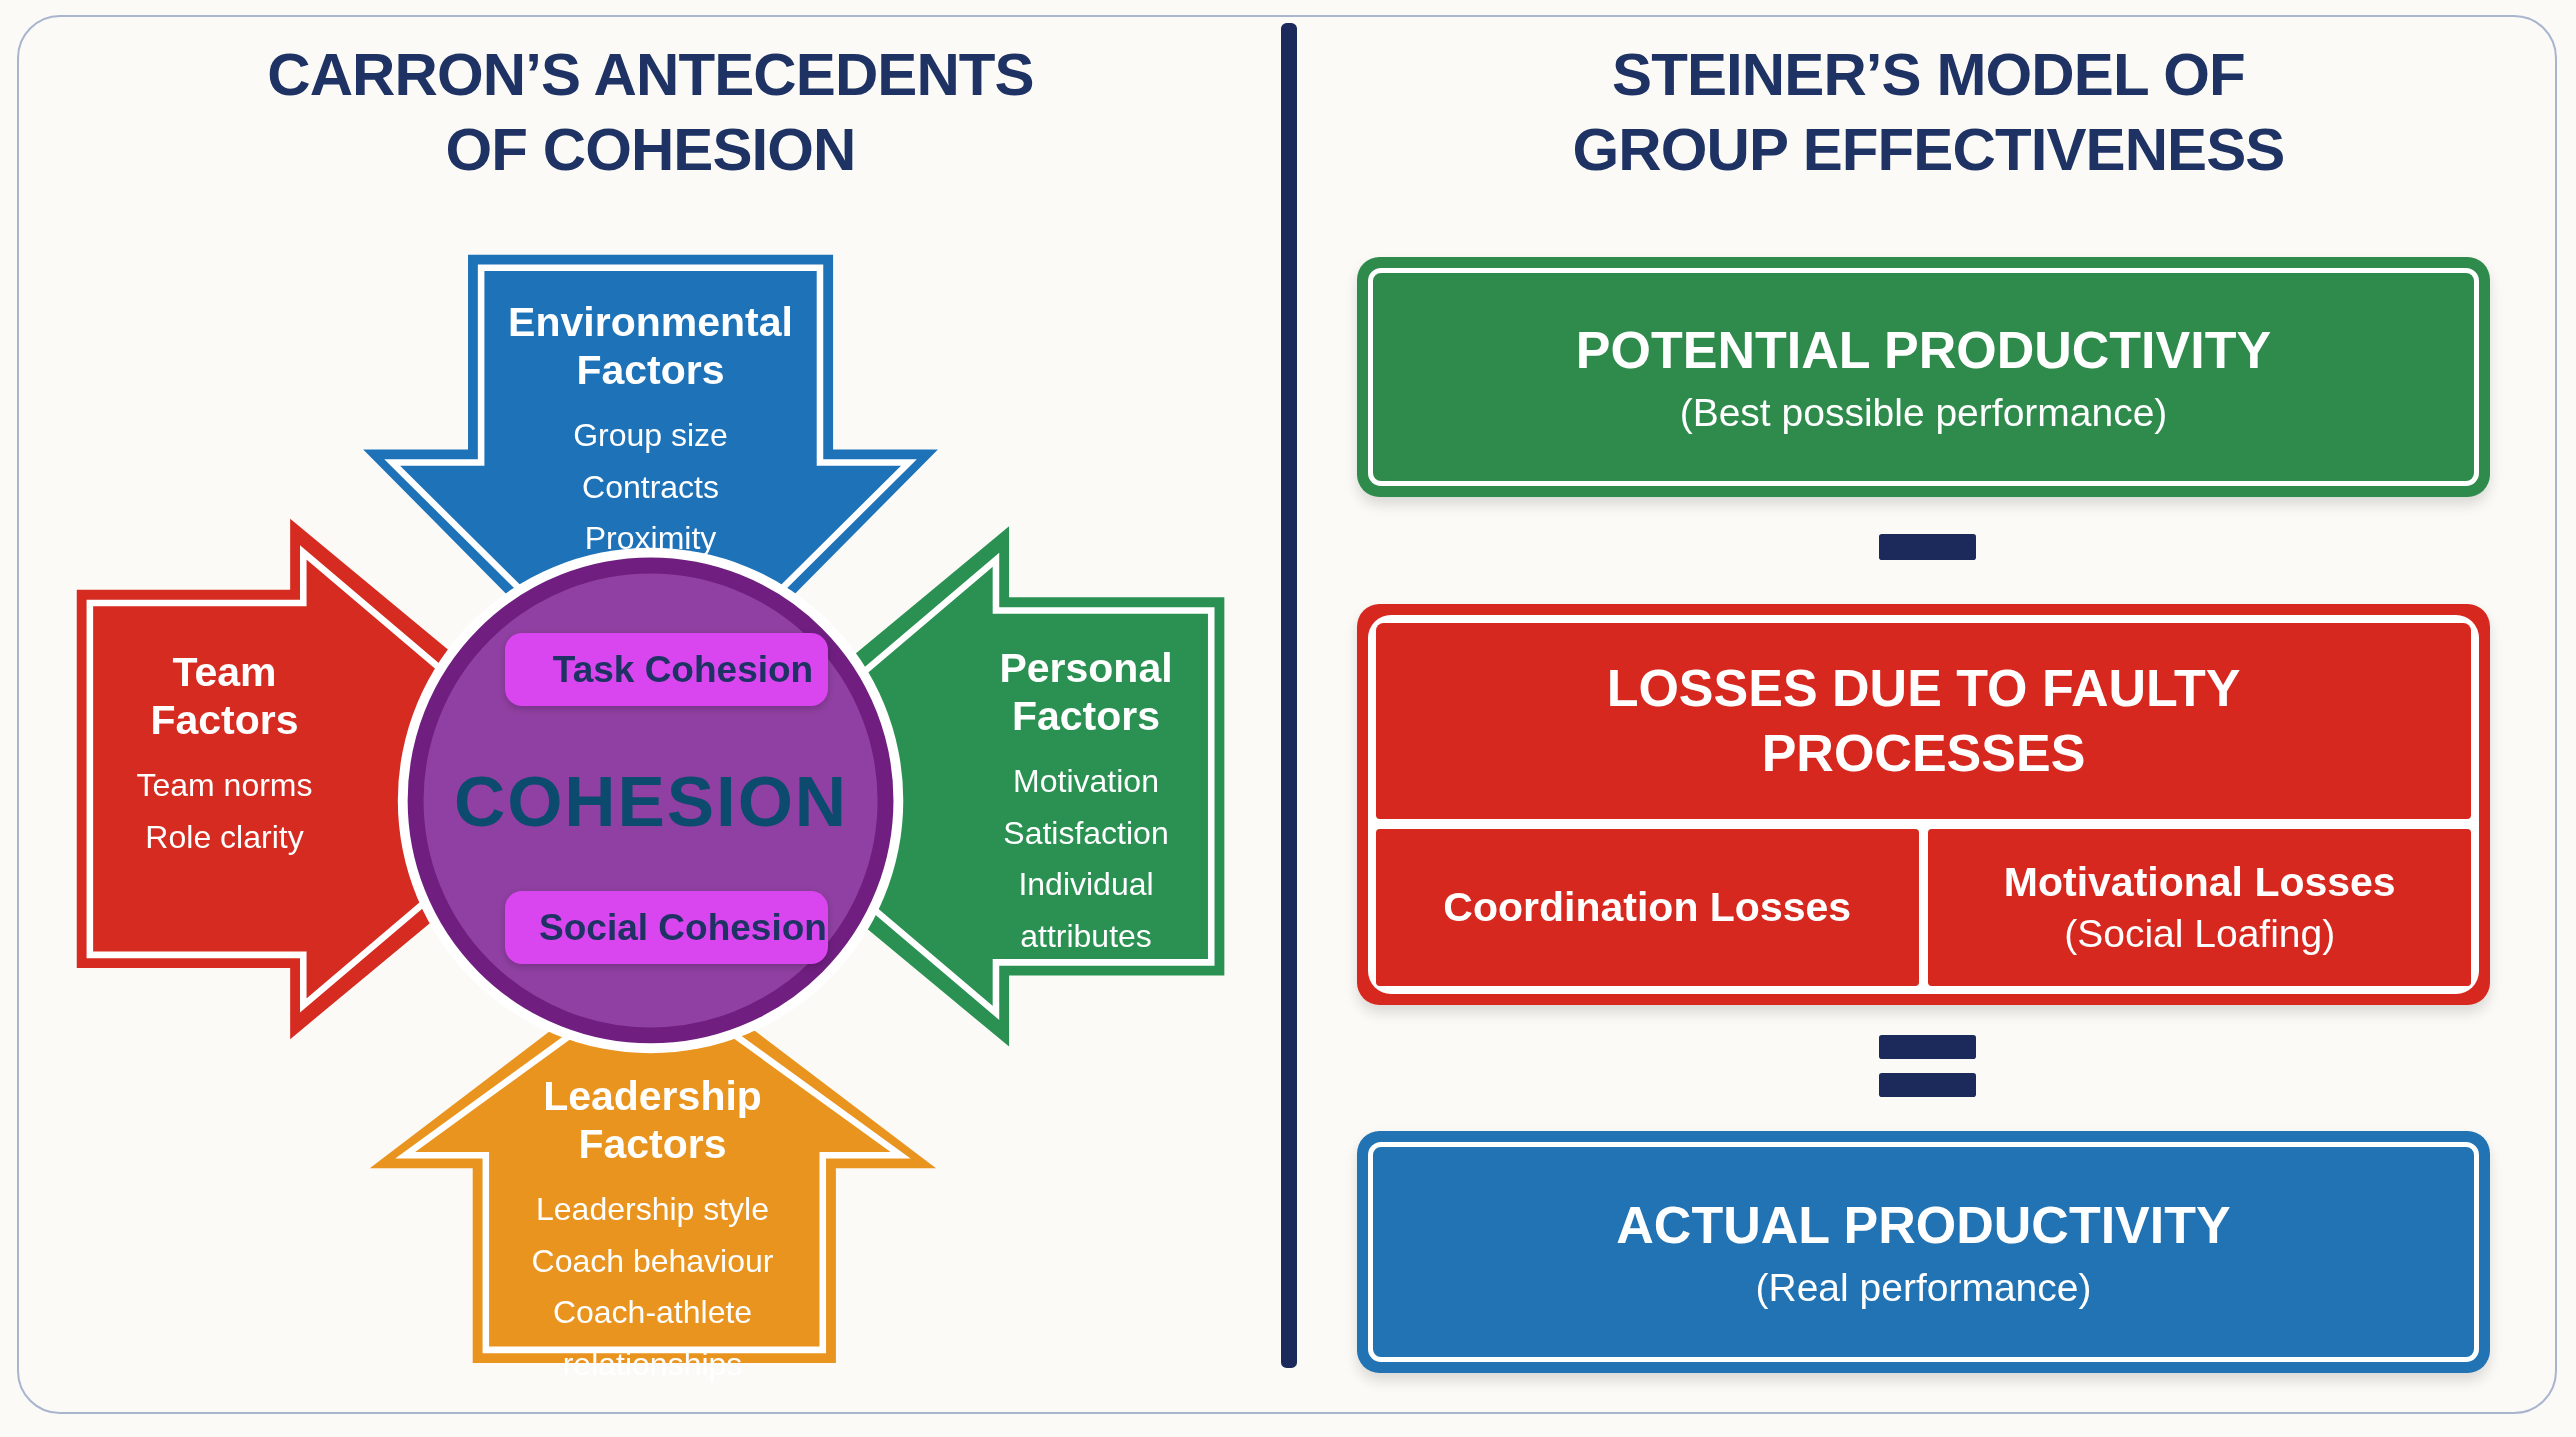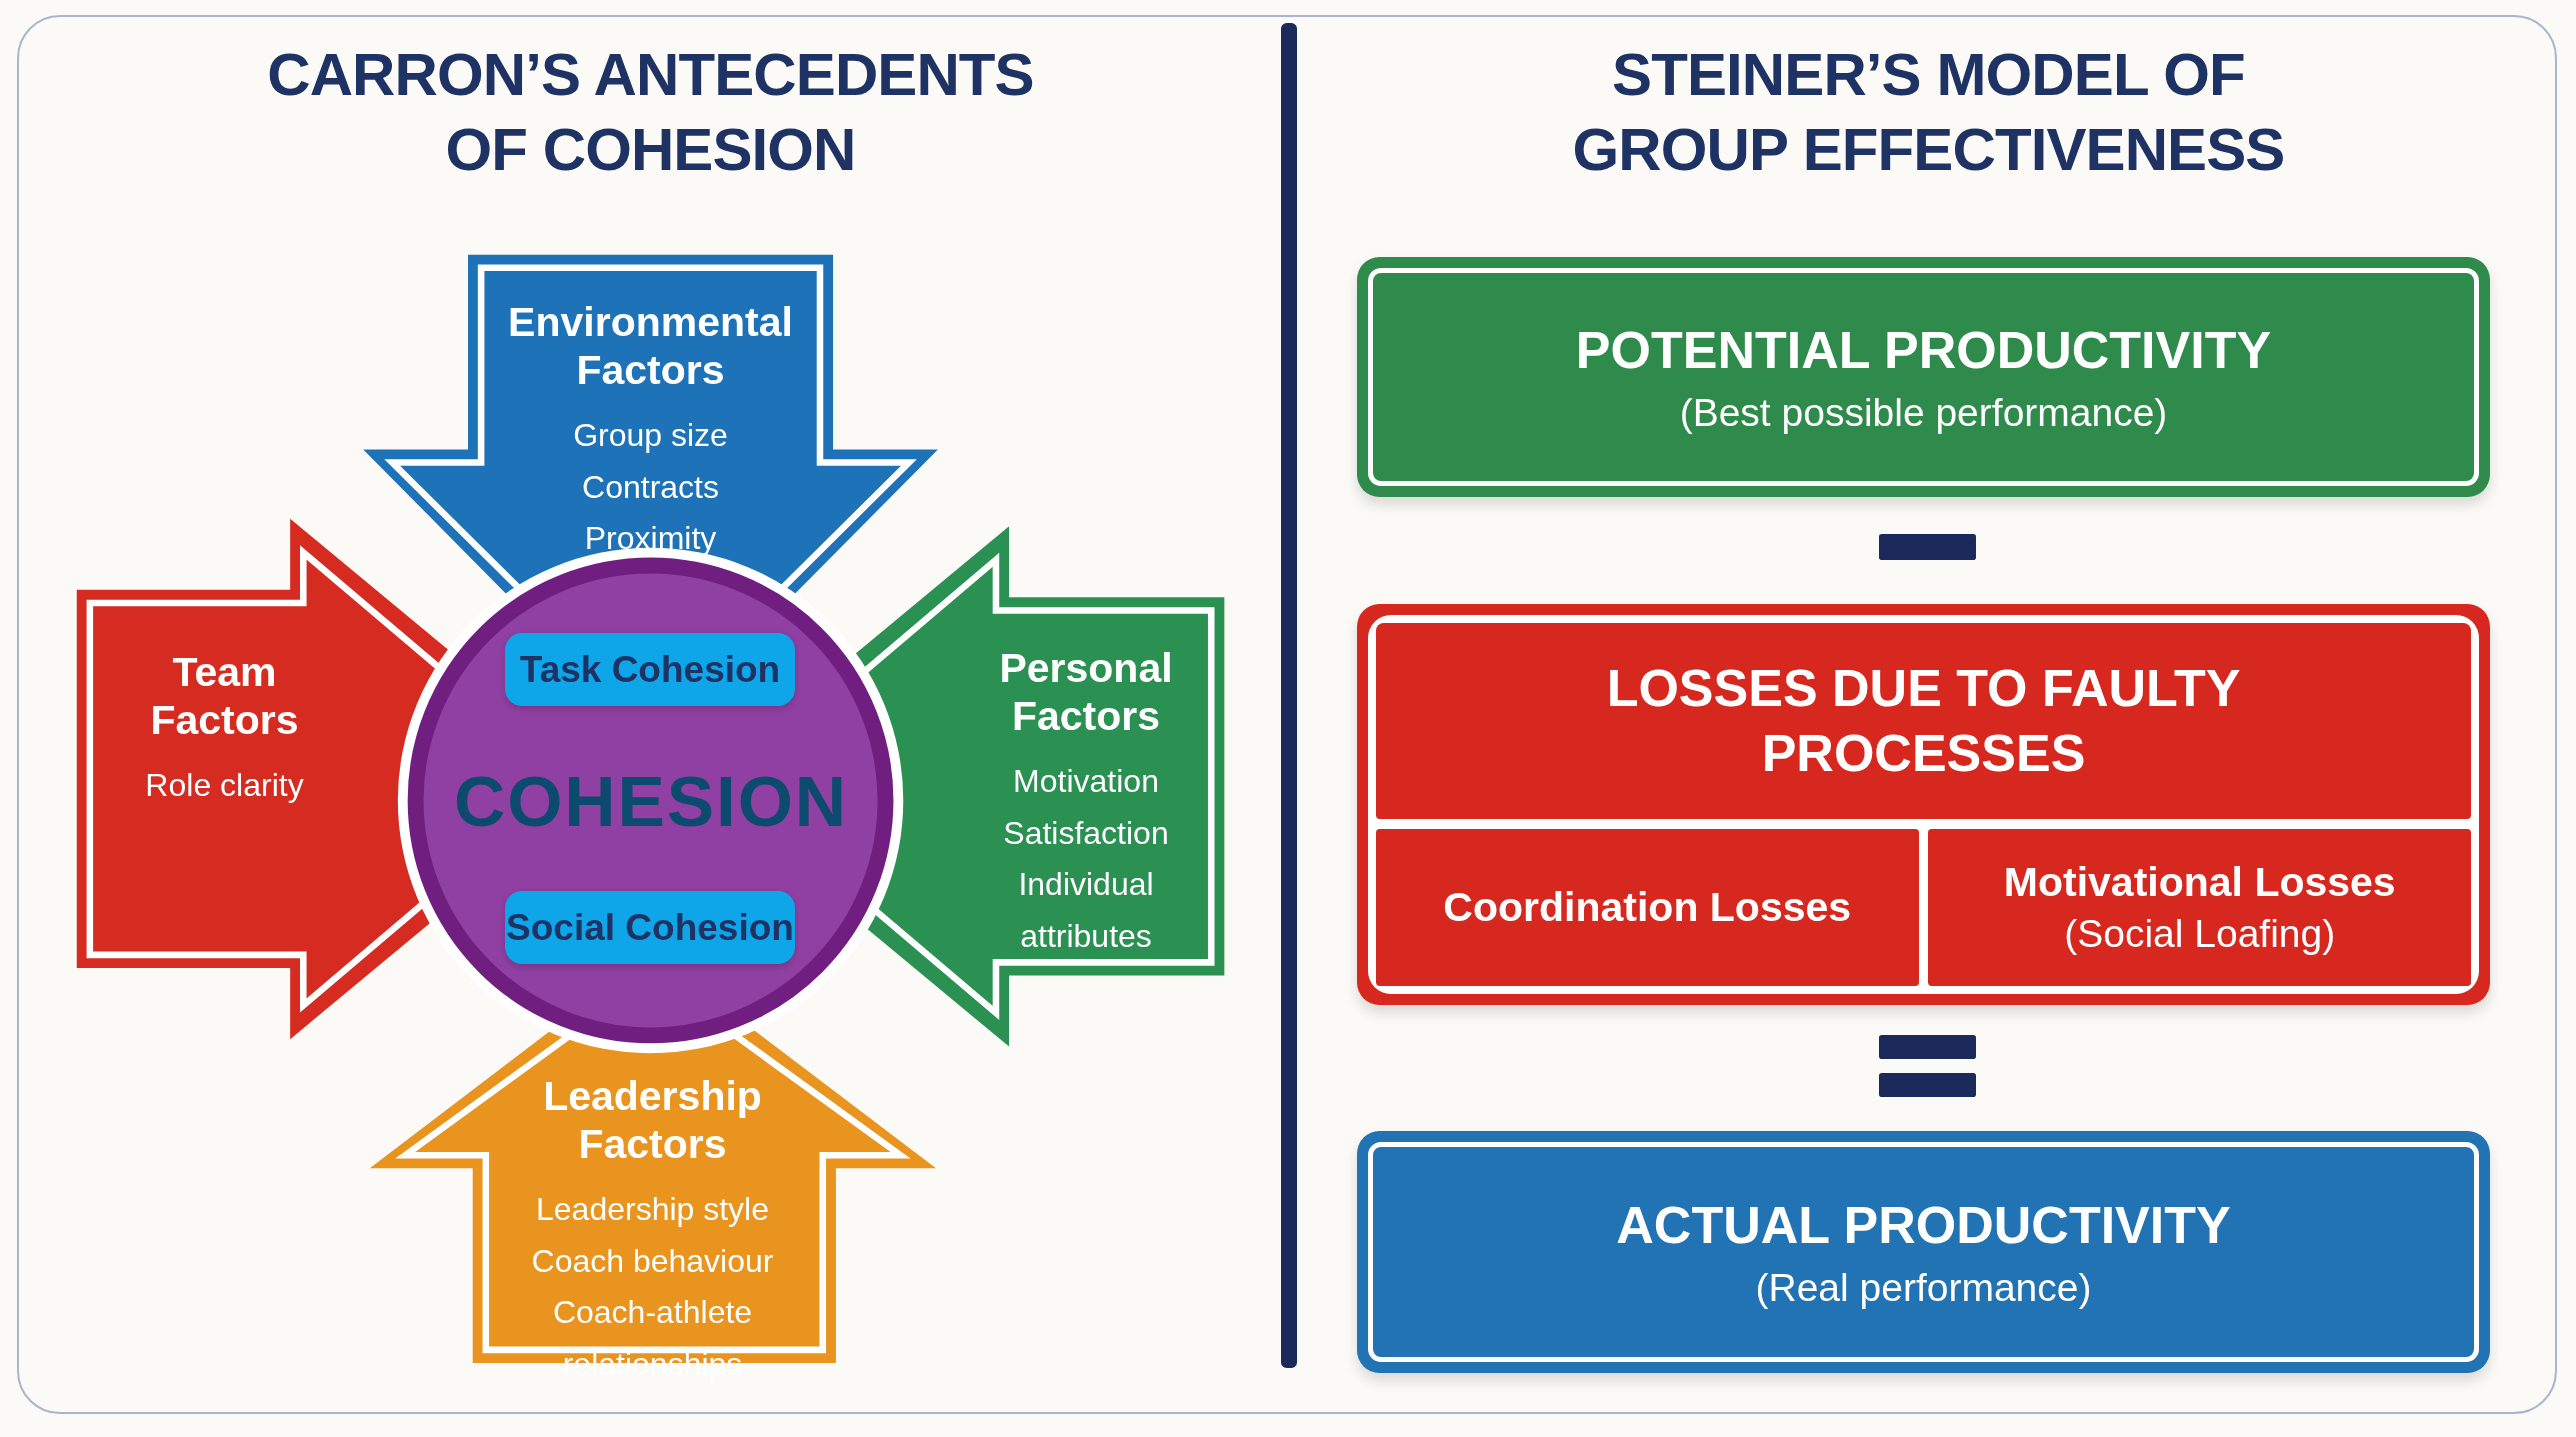--- a/index.html
+++ b/index.html
@@ -35,24 +35,25 @@
   .lbl-team .ah      { width:215px; }
   .lbl-personal      { left:927px; top:644px; width:318px; }
   .lbl-personal .ah  { width:234px; }
   .lbl-personal .ai  { width:262px; }
   .lbl-leadership    { left:437px; top:1072px; width:431px; }
   .lbl-leadership .ah{ width:262px; }
   .lbl-leadership .ai{ width:281px; }
 
   .pill {
     position:absolute; left:505px; width:290px; height:73px;
-    background:#0ea5e9; border-radius:17px;
+    background:#d946ef; border-radius:17px;
     display:flex; align-items:center; justify-content:center;
     color:#1e3263; font-size:37px; font-weight:700;
     box-shadow:0 2.8px 7.5px rgba(0,0,0,.18);
+    padding-left:33px;
   }
   .pill-task   { top:633px; }
   .pill-social { top:891px; }
   .cohesion-word {
     position:absolute; left:370px; top:758px; width:562px; height:86px;
     display:flex; align-items:center; justify-content:center;
     color:#0c4a6e; font-size:71px; font-weight:800; letter-spacing:1.9px;
   }
 
   .panel {
@@ -137,20 +138,21 @@
     <div class="ai">
       <div>Group size</div>
       <div>Contracts</div>
       <div>Proximity</div>
     </div>
   </div>
 
   <div class="arrow-label lbl-team">
     <div class="ah">Team Factors</div>
     <div class="ai">
+      <div>Team norms</div>
       <div>Role clarity</div>
     </div>
   </div>
 
   <div class="arrow-label lbl-personal">
     <div class="ah">Personal Factors</div>
     <div class="ai">
       <div>Motivation</div>
       <div>Satisfaction</div>
       <div>Individual attributes</div>

